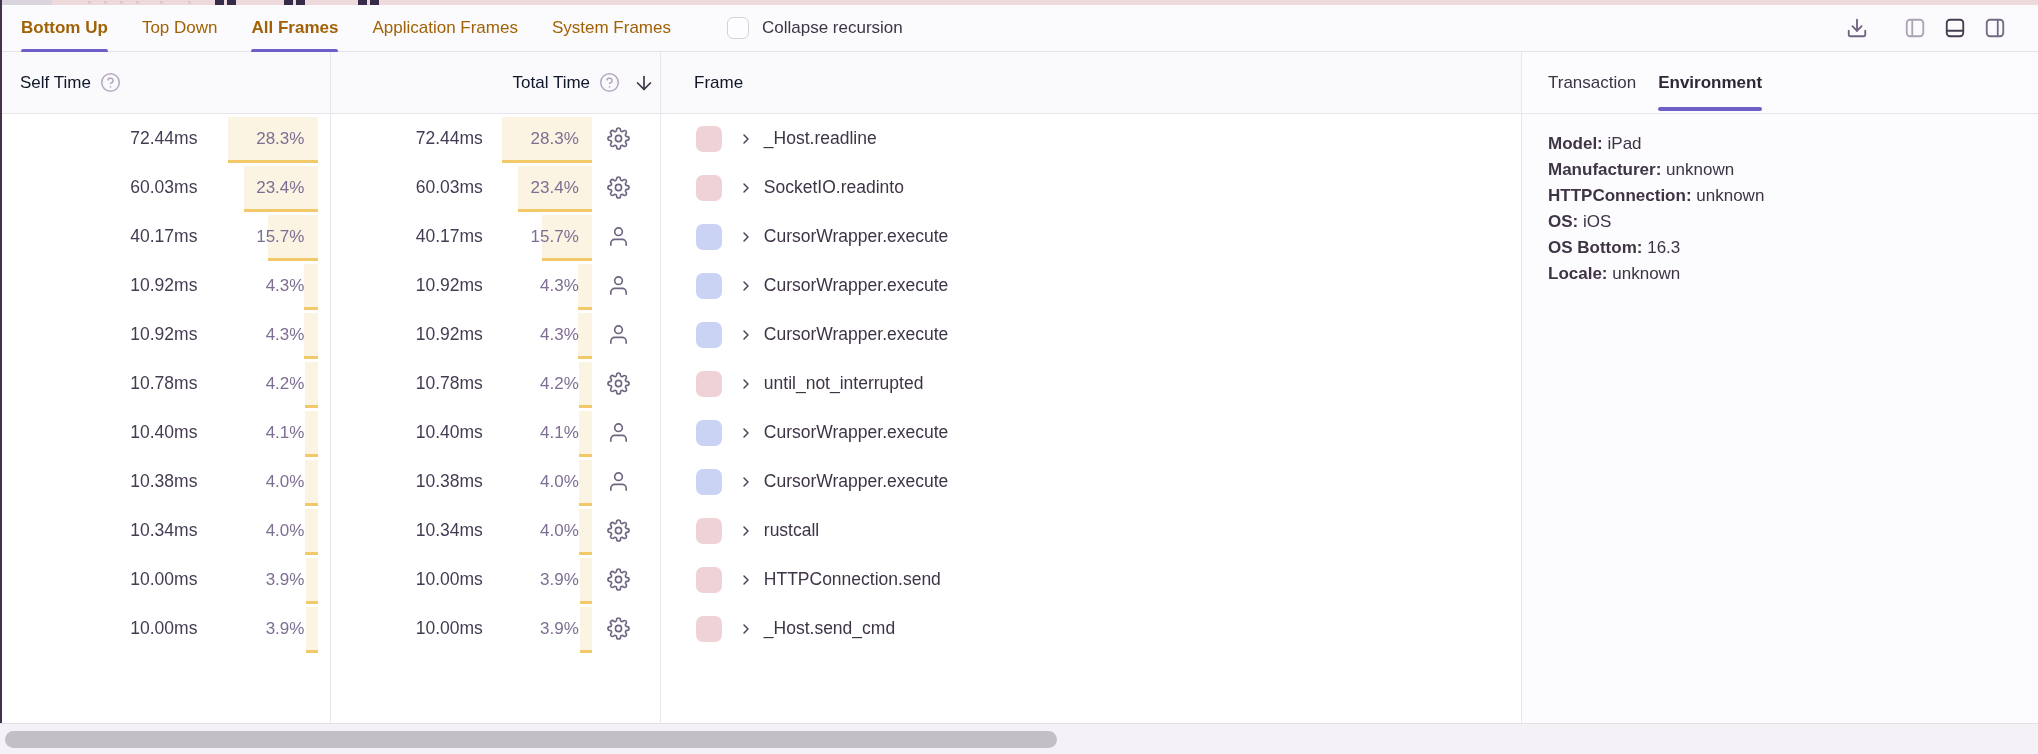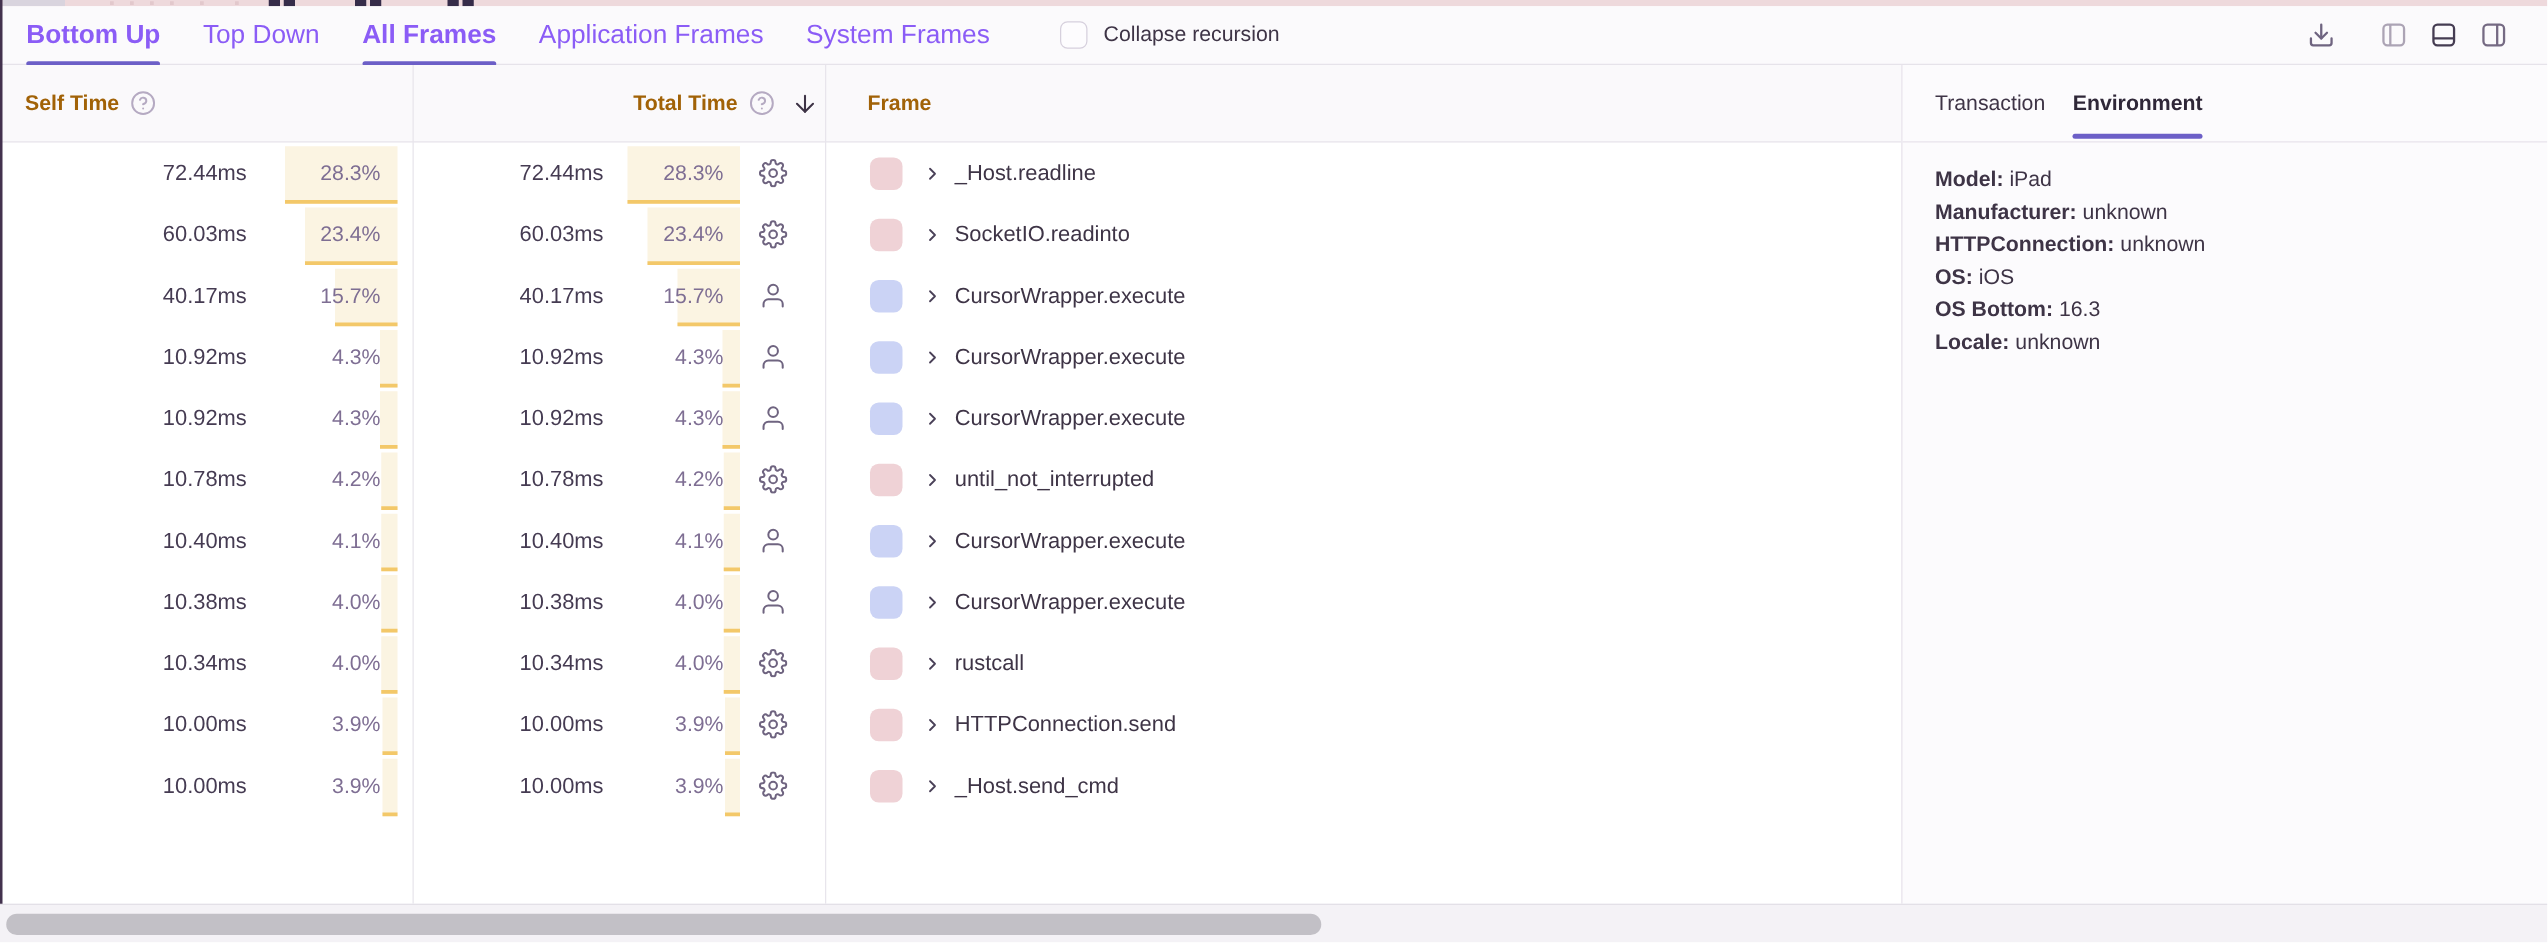--- a/index.html
+++ b/index.html
@@ -13,42 +13,42 @@
   .mm-mark { position:absolute; top:0; height:5px; width:9px; background:#362C49; }
   .mm-tick { position:absolute; top:1px; height:3px; width:3px; background:#E2C8CC; }
 
   
   .left-edge { position:absolute; top:0; left:0; width:2px; height:723px; background:#43324E; z-index:9; }
 
   
   .toolbar { position:absolute; top:5px; left:0; width:2038px; height:47px; display:flex; align-items:center;
              padding-left:21px; background:#FBFAFC; border-bottom:1px solid #E6E3EA; }
   .tab { position:relative; height:47px; display:flex; align-items:center; margin-right:34px;
-         font-size:21px; color:#8b5cf6; cursor:pointer; white-space:nowrap; }
+         font-size:17px; color:#a16207; cursor:pointer; white-space:nowrap; }
   .tab.active { font-weight:700; }
   .tab.active::after { content:""; position:absolute; left:0; right:0; bottom:-1px; height:4px;
                        background:#6C5FC7; border-radius:2px; }
   .collapse-group { display:flex; align-items:center; margin-left:22px; gap:13px; }
   .checkbox { width:22px; height:22px; border:1.5px solid #D6D0DD; border-radius:6px; background:#FDFCFE; cursor:pointer; }
   .collapse-label { font-size:17px; color:#3E3446; }
   .toolbar-icons { margin-left:auto; display:flex; align-items:center; padding-right:30px; }
   .tb-icon { width:26px; height:26px; display:flex; align-items:center; justify-content:center; cursor:pointer; }
   .tb-icon svg { width:22px; height:22px; }
   .icon-download { color:#6F6480; margin-right:32px; }
   .icon-panel-left { color:#ACA4B5; margin-right:14px; }
   .icon-panel-bottom { color:#453C52; margin-right:14px; }
   .icon-panel-right { color:#756A83; }
 
   
   .main { position:absolute; top:52px; left:0; width:2038px; height:671px; display:flex; }
   .table-area { position:relative; width:1521px; height:671px; background:#ffffff; }
   .col-divider { position:absolute; top:0; bottom:0; width:1px; background:#E8E5EC; }
 
   .thead { position:relative; height:62px; background:#FAF9FB; border-bottom:1px solid #E7E4EB;
-           display:flex; font-size:17px; font-weight:700; color:#a16207; }
+           display:flex; font-size:17px; font-weight:400; color:#0f172a; }
   .th { position:relative; display:flex; align-items:center; height:100%; }
   .th-self  { width:330px; padding-left:20px; gap:9px; }
   .th-total { width:330px; justify-content:flex-end; padding-right:17px; gap:9px;margin-left:21px; }
   .th-frame { width:861px; padding-left:22px; }
   .help-icon { width:21px; height:21px; color:#B5AAC2; display:flex; cursor:pointer; }
   .help-icon svg { width:21px; height:21px; }
   .sort-arrow { width:22px; height:22px; color:#3E3446; display:flex; margin-left:4px; cursor:pointer; }
   .sort-arrow svg { width:22px; height:22px; }
 
   .tbody { position:relative; }

